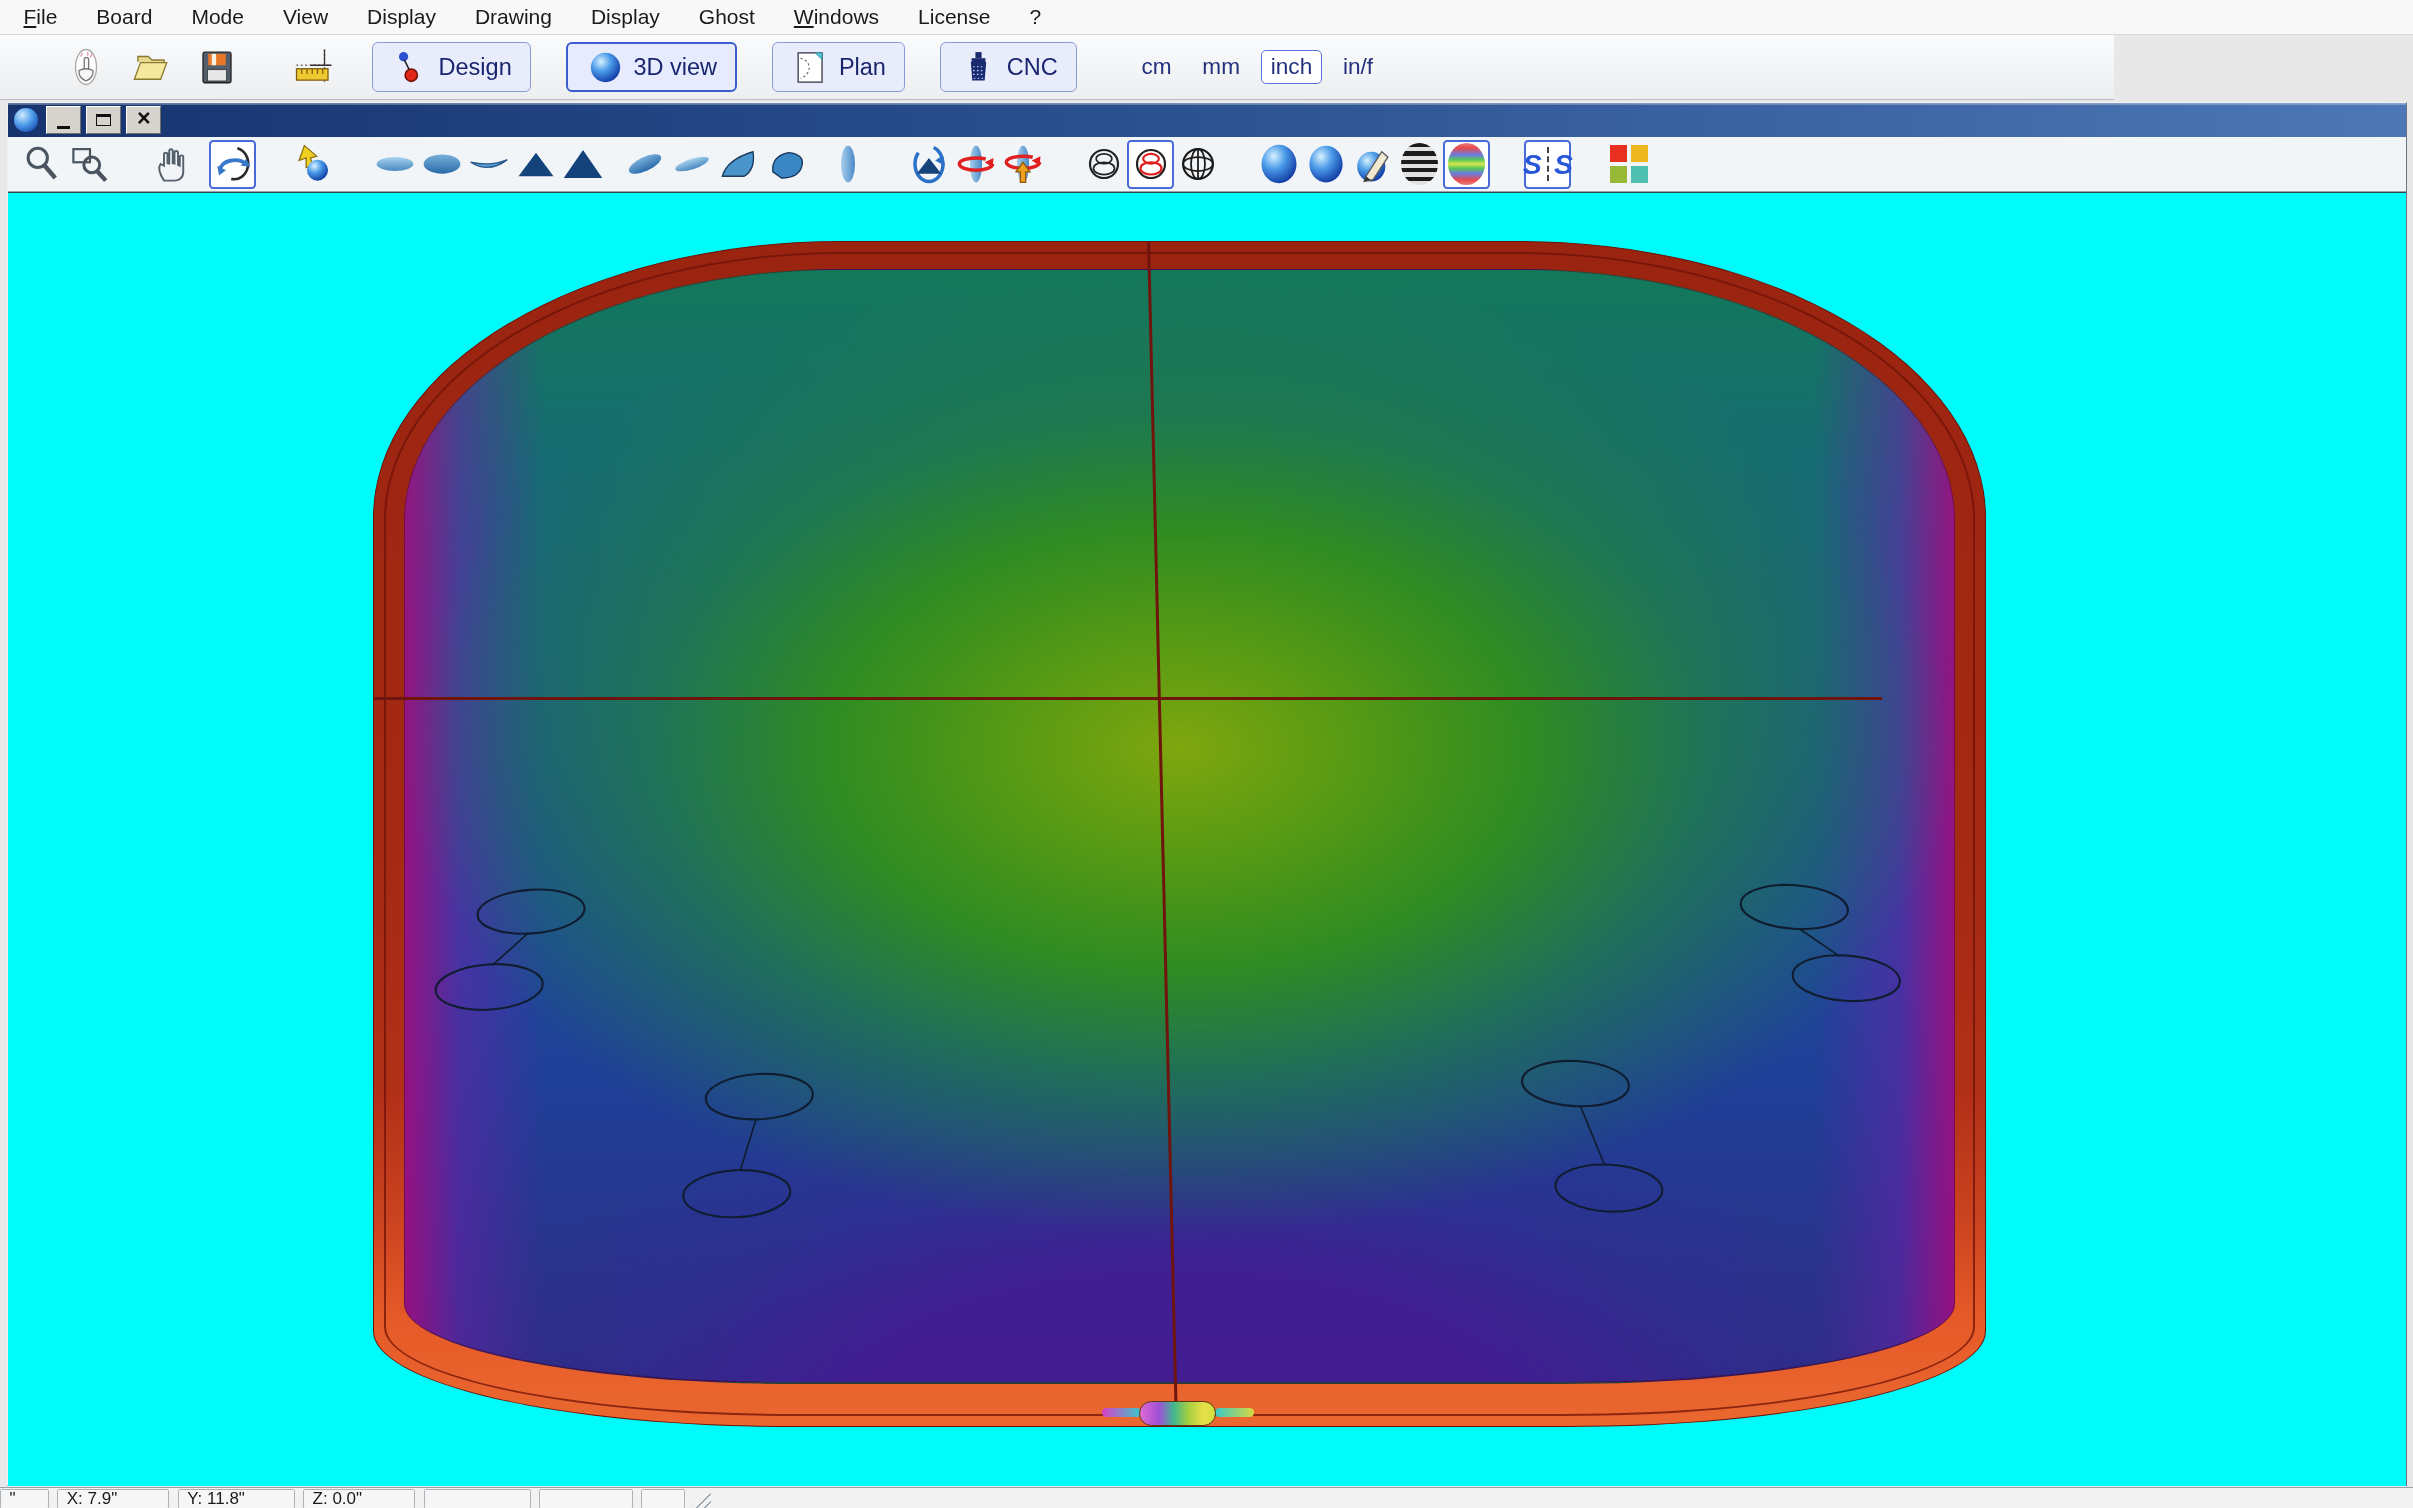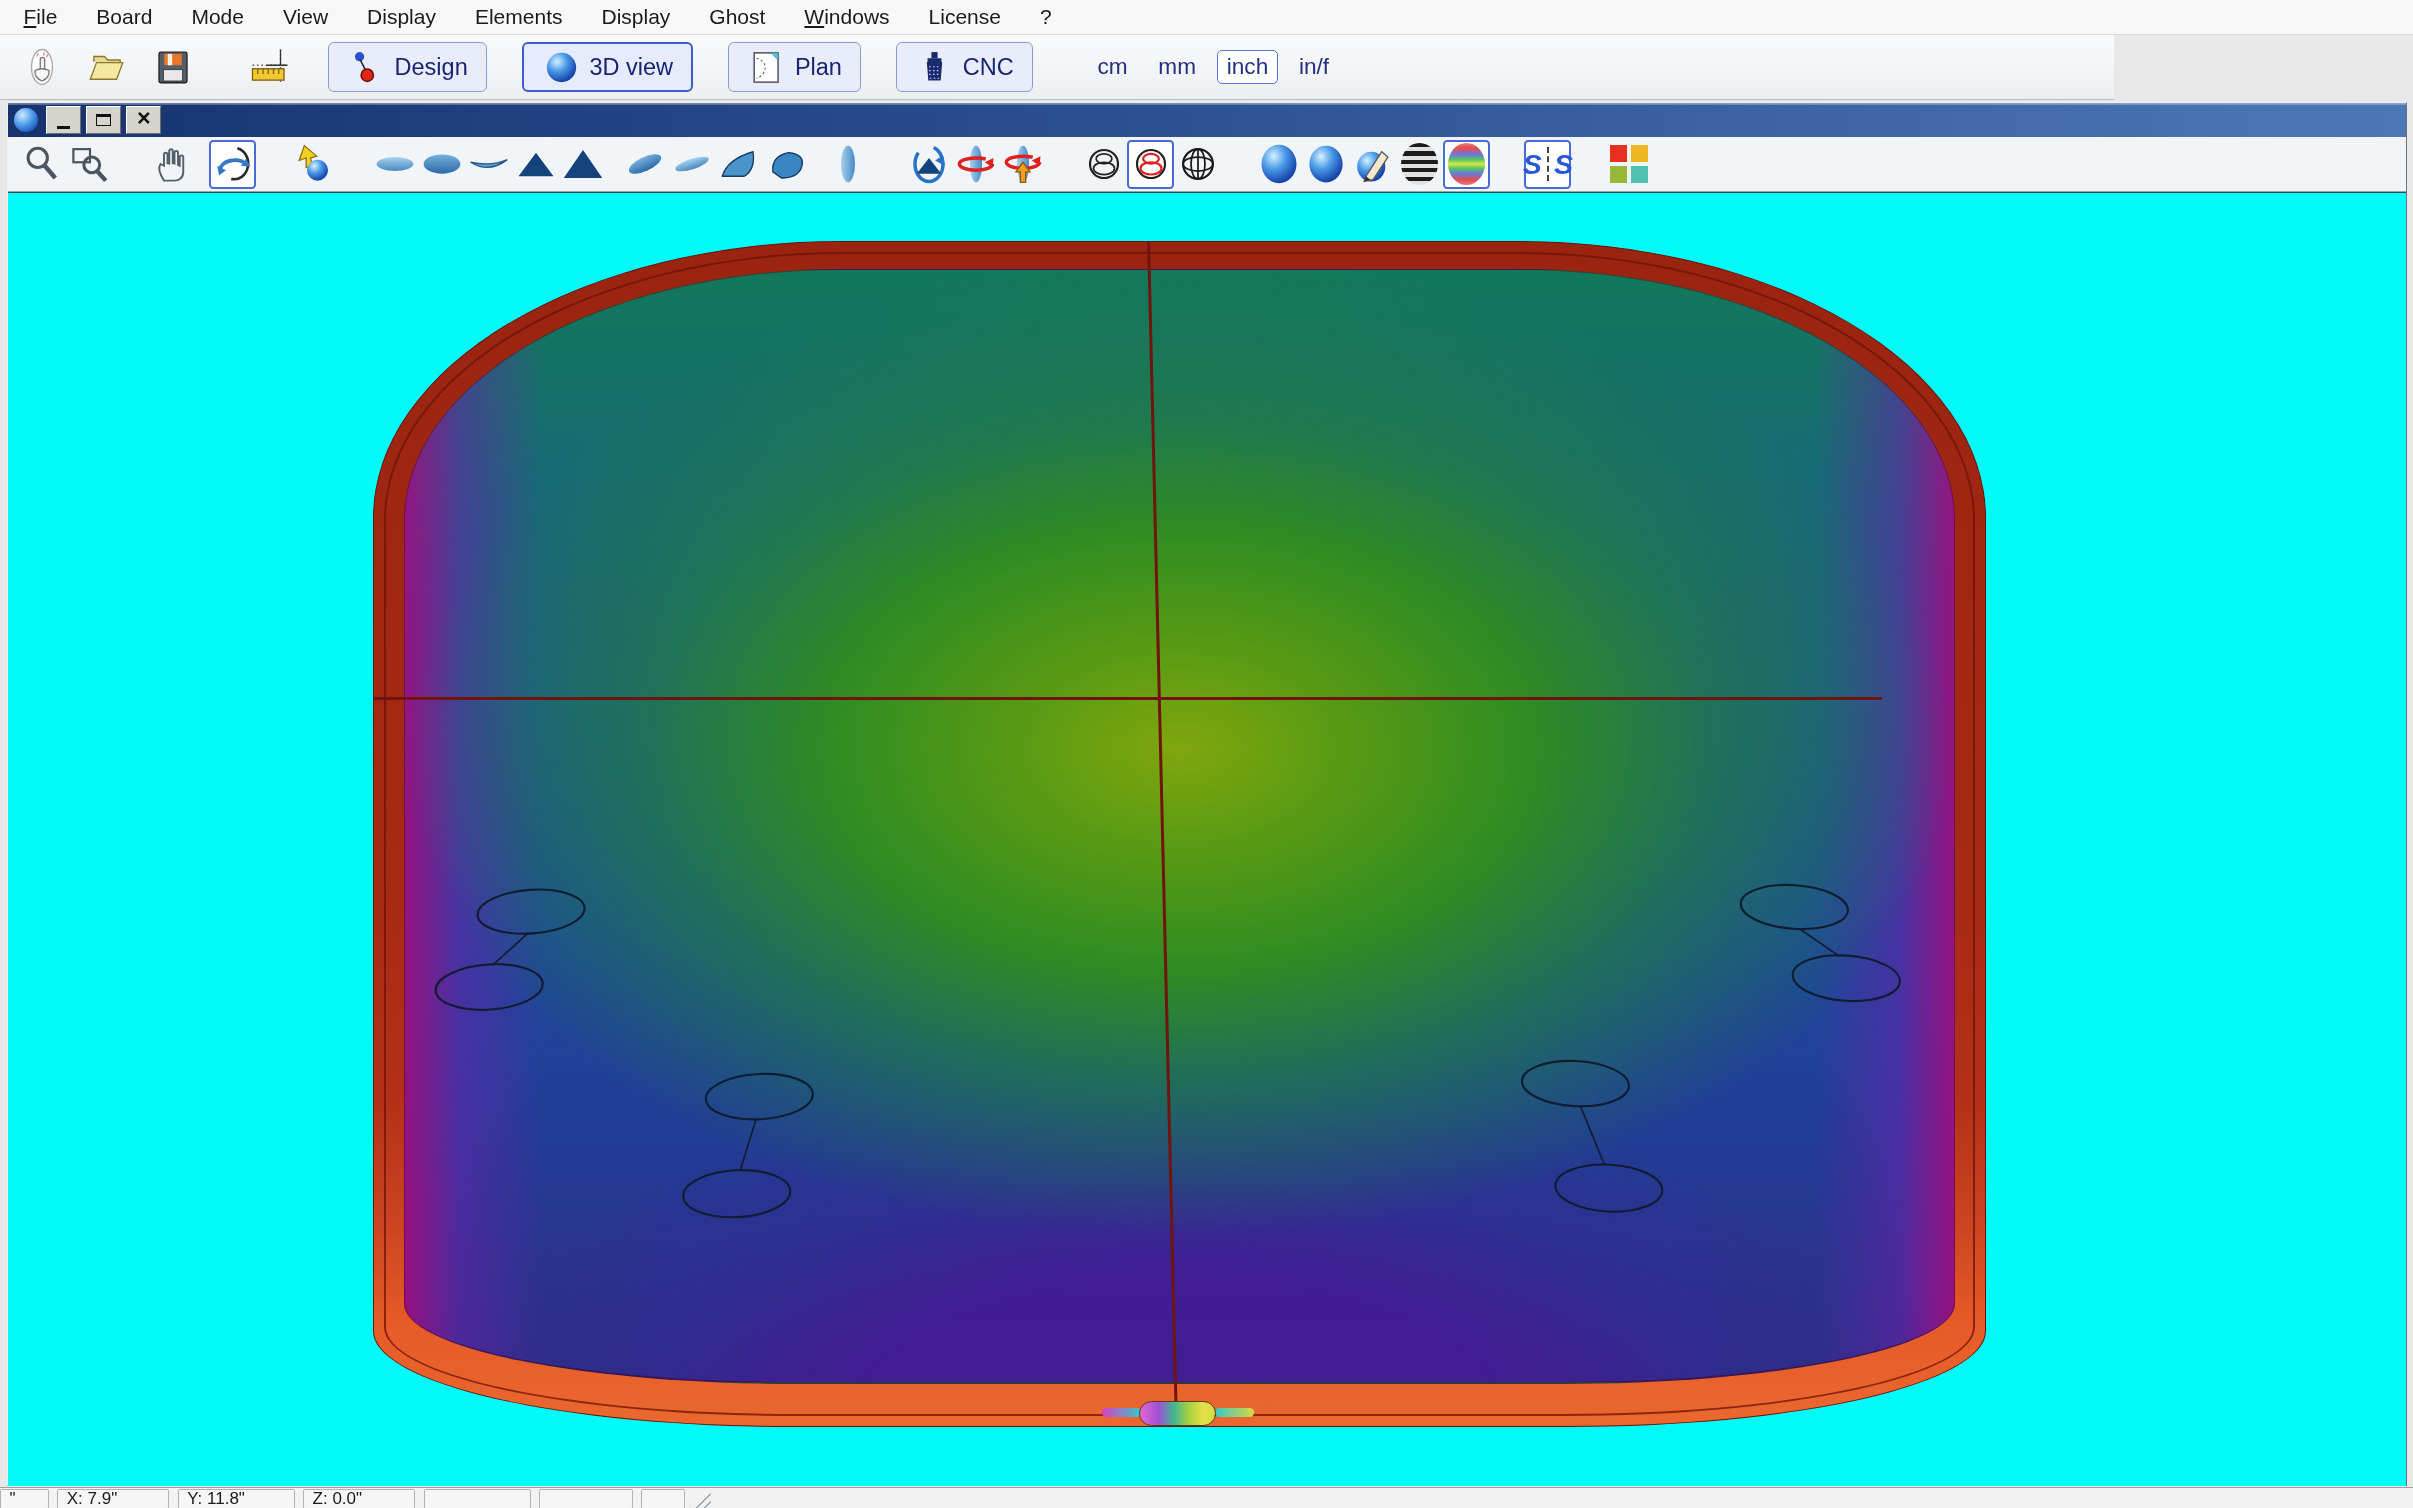--- a/index.html
+++ b/index.html
@@ -12,21 +12,21 @@
              background:#f8f8f8; border-bottom:0.8px solid #d8d8d8;
              display:flex; align-items:center; gap:39px; padding-left:23.5px;
              font-size:21px; color:#1a1a1a; }
   .menubar span { cursor:default; }
   .ufirst::first-letter { text-decoration:underline; }
 
   
   .toolbar1 { position:absolute; left:0; top:35px; width:2114px; height:65px;
               background:linear-gradient(#fafbfc,#eceef0);
               border-bottom:1.7px solid #b8bcc2;
-              display:flex; align-items:center; }
+              display:flex; align-items:center;padding-left:44px; }
   .tico { width:47px; height:47px; margin-left:18.4px; display:flex; align-items:center; justify-content:center; }
   .tico svg { width:42px; height:42px; }
   .vbtn { height:50px; margin-left:35px; padding:0 18.4px; display:flex; align-items:center; gap:10px;
           background:#e9edfb; border:1.7px solid #8a9ad8; border-radius:5.9px;
           color:#1a2570; font-size:23.5px; }
   .vbtn.active { border:2.5px solid #3c5cd0; background:#e6ecfd; }
   .vbtn svg { width:37px; height:37px; }
   .units { display:flex; align-items:flex-end; gap:12px; margin-left:55px;
            font-size:22.6px; color:#23307c; }
   .unit { padding:3.4px 8.4px; border:1.7px solid transparent; }
@@ -139,21 +139,21 @@
 </svg>
 
 <div class="app">
 
   <div class="menubar">
     <span class="ufirst">File</span>
     <span>Board</span>
     <span>Mode</span>
     <span>View</span>
     <span>Display</span>
-    <span>Elements</span>
+    <span>Drawing</span>
     <span>Display</span>
     <span>Ghost</span>
     <span class="ufirst">Windows</span>
     <span>License</span>
     <span class="ufirst">?</span>
   </div>
 
   <div class="toolbar1">
     <span class="tico">
       <svg viewBox="0 0 48 48">

